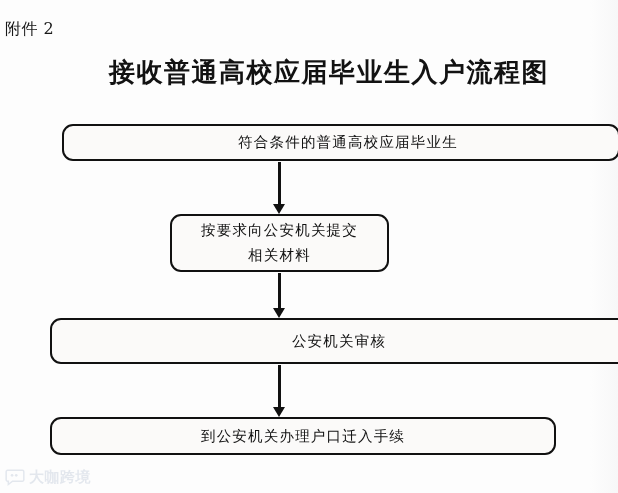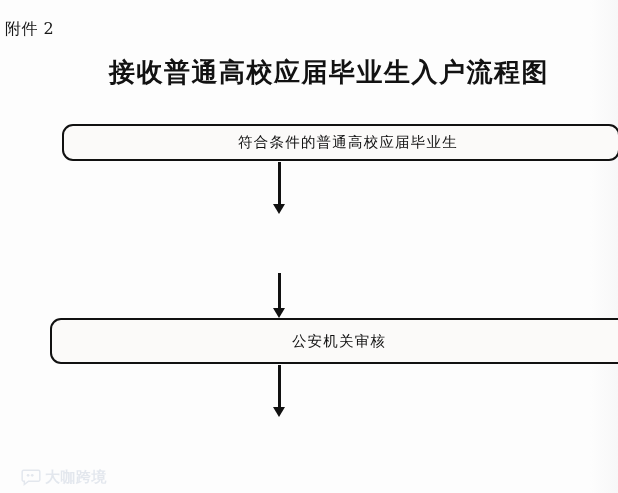--- a/index.html
+++ b/index.html
@@ -149,21 +149,21 @@
   #arrow-2 .shaft { height: 36px; }
   #arrow-2 .head  { top: 35px; }
 
   #arrow-3 { left: 272px; top: 365px; height: 52px; }
   #arrow-3 .shaft { height: 43px; }
   #arrow-3 .head  { top: 42px; }
 
   
   #watermark {
     position: absolute;
-    left: 21px;
+    left: 5px;
     bottom: 6px;
     display: flex;
     align-items: center;
     gap: 4px;
     opacity: 0.13;
     pointer-events: none;
     user-select: none;
     justify-content: center;
   }
   #watermark .wm-logo {
@@ -196,35 +196,42 @@
 
     <div class="node" id="node-1">
       <span class="node-text">符合条件的普通高校应届毕业生</span>
     </div>
 
     <div class="arrow" id="arrow-1">
       <div class="shaft"></div>
       <div class="head"></div>
     </div>
 
+    <div class="node" id="node-2">
+      <span class="node-text">按要求向公安机关提交
+相关材料</span>
+    </div>
 
     <div class="arrow" id="arrow-2">
       <div class="shaft"></div>
       <div class="head"></div>
     </div>
 
     <div class="node" id="node-3">
       <span class="node-text">公安机关审核</span>
     </div>
 
     <div class="arrow" id="arrow-3">
       <div class="shaft"></div>
       <div class="head"></div>
     </div>
 
+    <div class="node" id="node-4">
+      <span class="node-text">到公安机关办理户口迁入手续</span>
+    </div>
 
   </div>
 
   <div id="watermark">
     <svg class="wm-logo" viewBox="0 0 24 24">
       <path d="M3 4 H21 A1.6 1.6 0 0 1 22.6 5.6 V15.4 A1.6 1.6 0 0 1 21 17 H9 L4 21 V17 H3 A1.6 1.6 0 0 1 1.4 15.4 V5.6 A1.6 1.6 0 0 1 3 4 Z" fill="none" stroke="#3a5a8c" stroke-width="1.8"></path>
       <circle cx="8.5" cy="10" r="1.6" fill="#3a5a8c"></circle>
       <circle cx="13.5" cy="10" r="1.6" fill="#3a5a8c"></circle>
     </svg>
     <span class="wm-text">大咖跨境</span>

